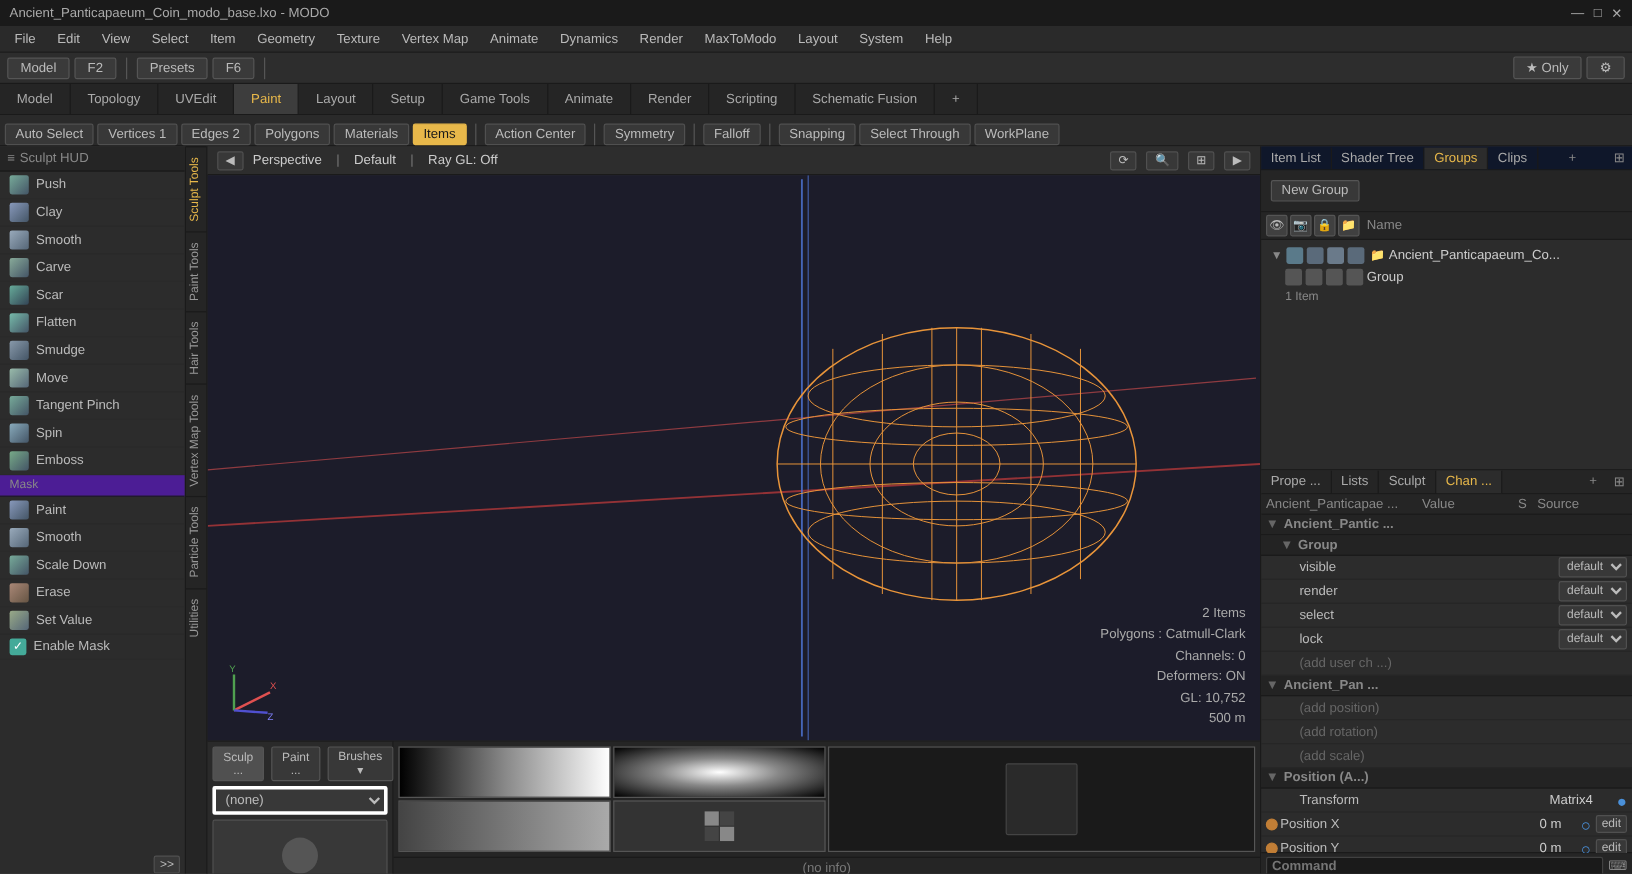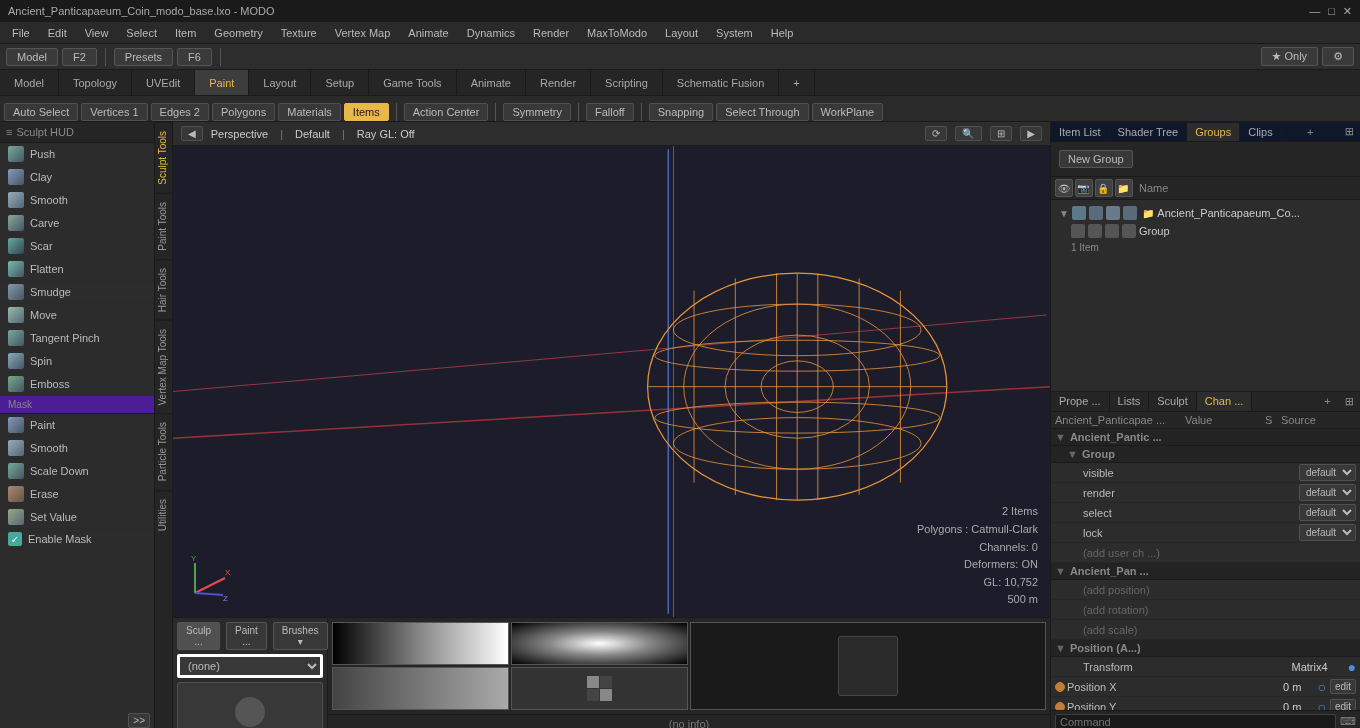--- a/index.html
+++ b/index.html
@@ -104,21 +104,21 @@
     .prop-value { color: #ccc; font-size: 11px; }
     .prop-dropdown { background: #383838; border: 1px solid #505050; color: #bbb; font-size: 10px; padding: 1px 2px; border-radius: 2px; cursor: pointer; }
     .prop-indent2 { padding-left: 28px; }
     .prop-section { background: #232323; padding: 2px 4px; color: #888; font-size: 11px; font-weight: bold; border-bottom: 1px solid #1a1a1a; display: flex; align-items: center; gap: 4px; }
     .prop-section-arrow { color: #666; }
     .prop-edit-btn { background: #383838; border: 1px solid #505050; color: #bbb; font-size: 10px; padding: 1px 4px; border-radius: 2px; cursor: pointer; margin-left: 4px; }
     .prop-edit-circle { width: 10px; height: 10px; border-radius: 50%; border: 1px solid #777; display: inline-block; margin-right: 2px; }
 
     
     #command-bar { height: 22px; background: #252525; border-top: 1px solid #1a1a1a; display: flex; align-items: center; padding: 0 4px; }
-    #command-input { flex: 1; background: #1a1a1a; border: 1px solid #404040; color: #bbb; padding: 1px 4px; font-size: 11px; border-radius: 2px; }
+    #command-input { flex: 1; background: #1a1a1a; border: 1px solid #404040; color: #bbb; padding: 1px 4px; font-size: 11px; border-radius: 2px; font-weight: bold; }
     #command-icon { color: #888; margin-left: 4px; cursor: pointer; }
 
     
     .axis-h { position: absolute; left: 0; right: 0; height: 1px; background: rgba(220,80,80,0.6); top: 50%; }
     .axis-v { position: absolute; top: 0; bottom: 0; width: 1px; background: rgba(80,120,220,0.7); left: 55%; }
 
     
     .expand-btn { padding: 1px 4px; background: #383838; border: 1px solid #505050; border-radius: 2px; color: #bbb; cursor: pointer; font-size: 10px; }
   </style>
 </head>

